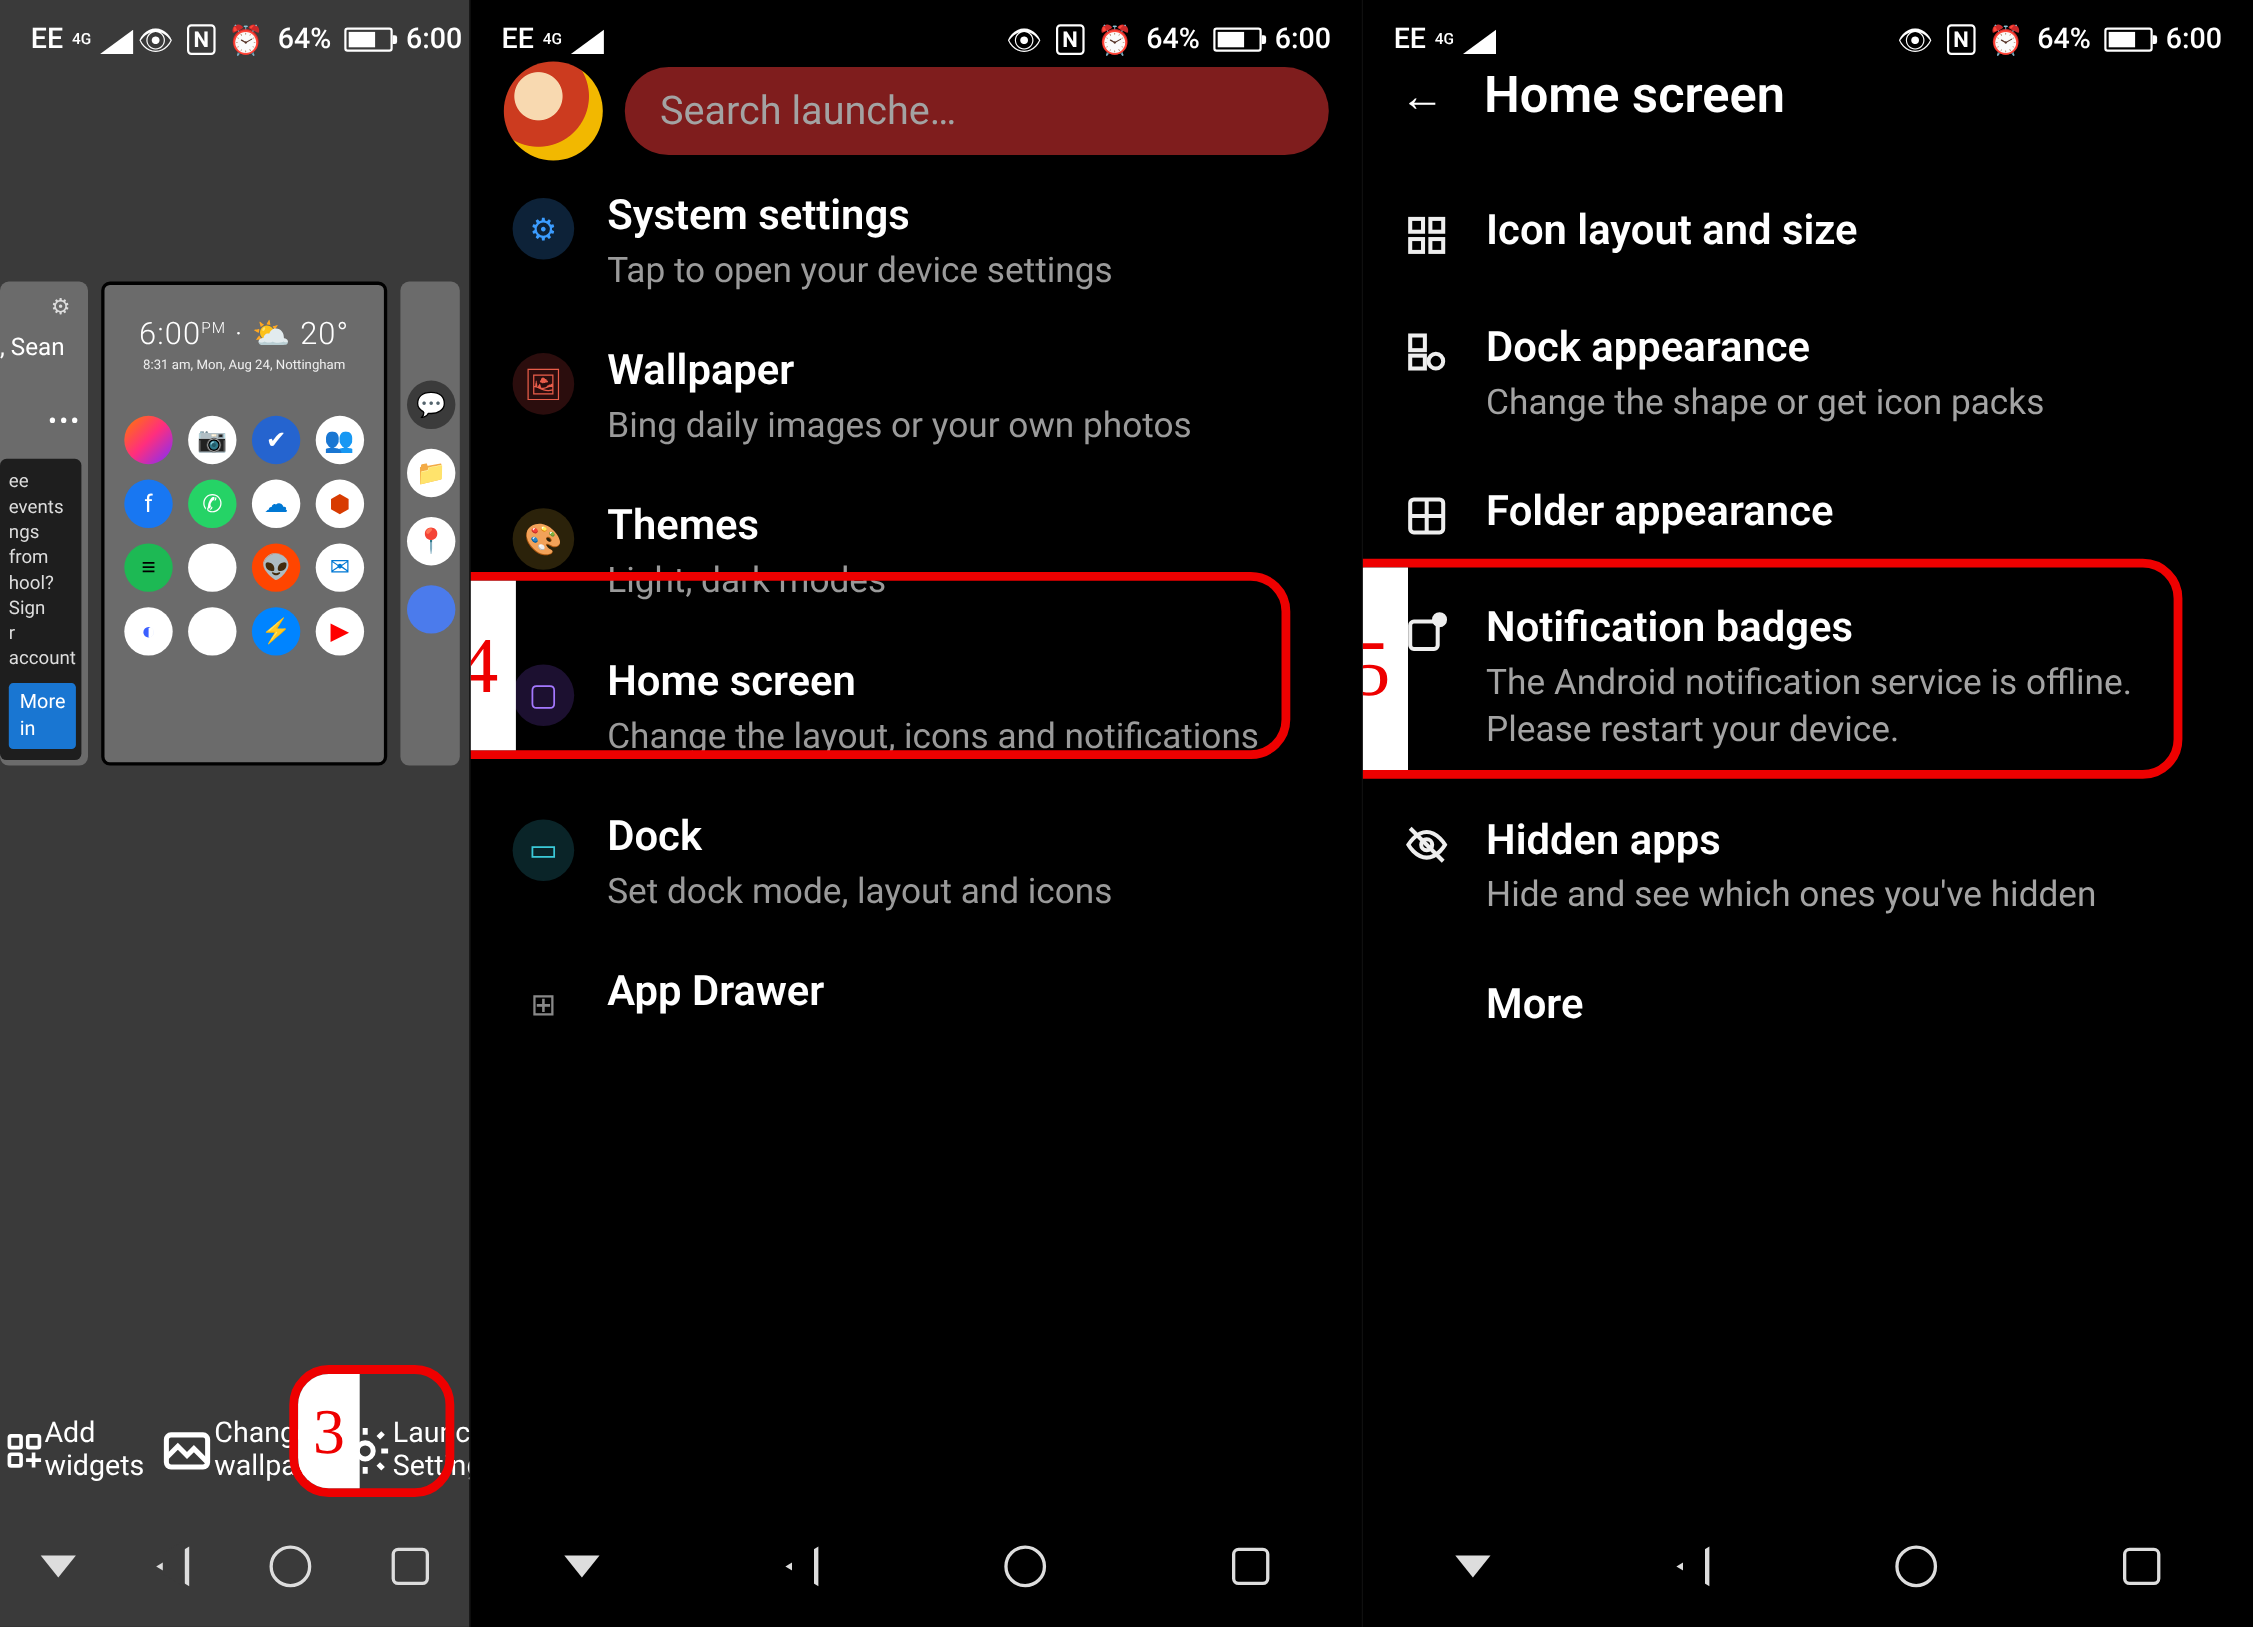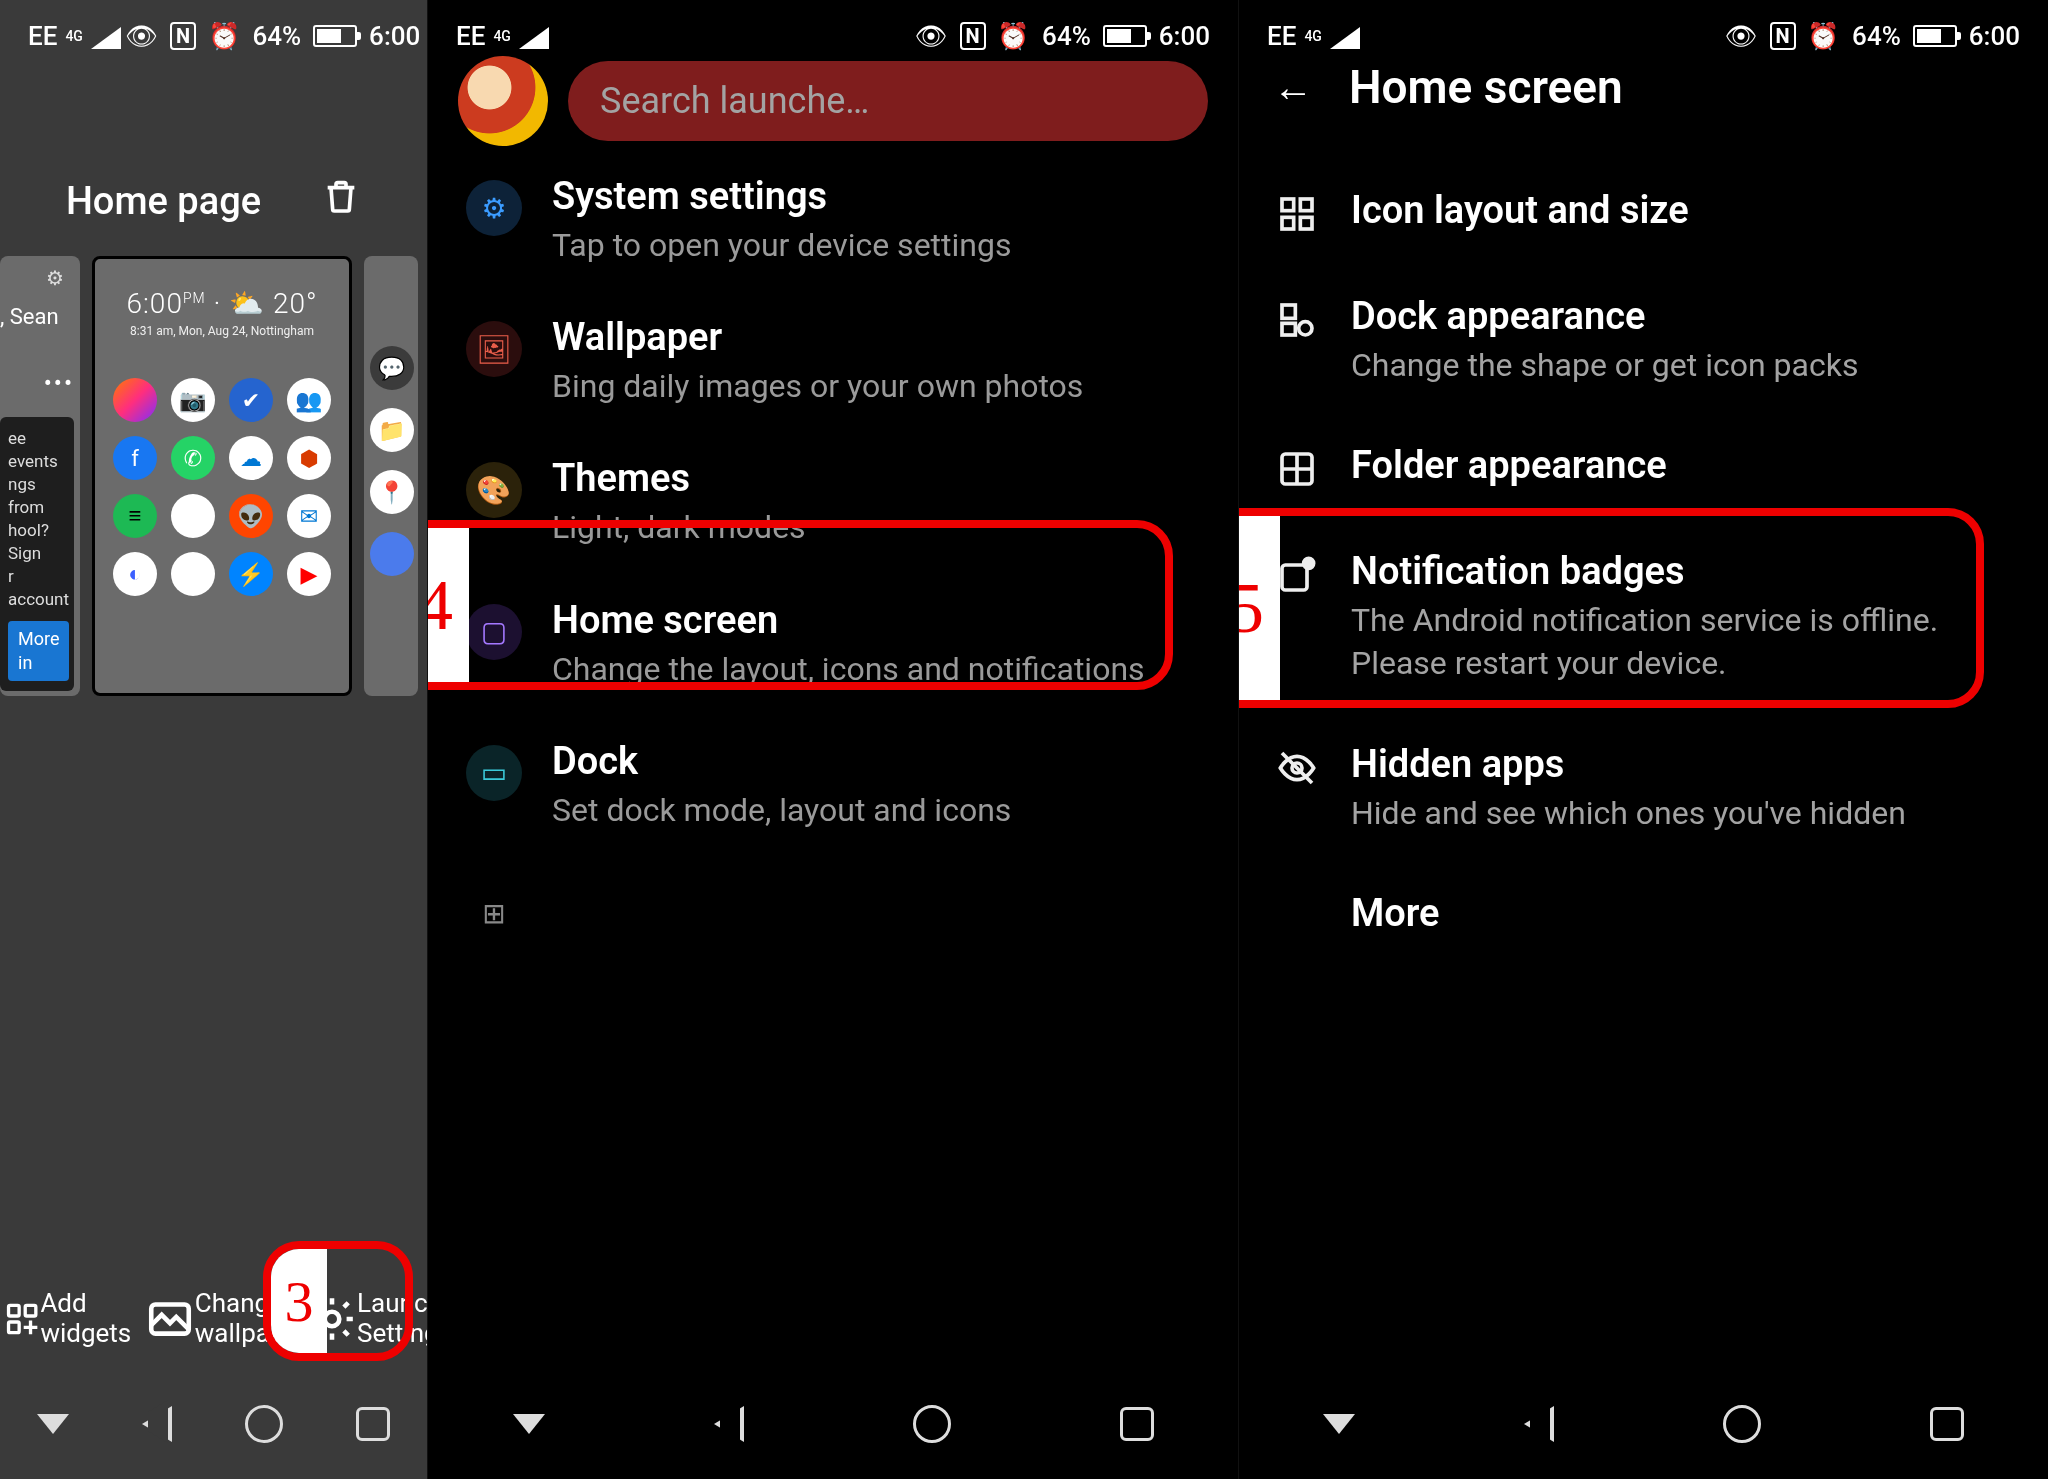--- a/index.html
+++ b/index.html
@@ -112,28 +112,20 @@
         <span style="border:2px solid #fff;border-radius:4px;padding:0 4px;font-size:20px;font-weight:700;">N</span>
         <span>⏰</span>
         <span>64%</span>
         <span class="bat-ico">
             <span class="fill"></span>
           </span>
         <span>6:00</span>
       </div>
     </div>
 
-    <div class="s1-title-row">
-      <span>Home page</span>
-      <span class="trash-ico">
-        <svg viewBox="0 0 24 24">
-            <path d="M4 7h16M9 7V5a1 1 0 011-1h4a1 1 0 011 1v2M6 7l1 13a1 1 0 001 1h8a1 1 0 001-1l1-13"></path>
-          </svg>
-      </span>
-    </div>
 
     <div class="s1-pages">
       <div class="page-card page-left">
         <span class="gear-tiny">⚙</span>
         <div class="pl-inner">
           <div class="pl-greet">, Sean</div>
           <div class="pl-dots">•••</div>
           <div class="pl-card">
             <div style="white-space:pre-line;">ee events
 ngs from
@@ -277,20 +269,23 @@
       </div>
       <div class="s-item">
         <div class="s-ico teal">▭</div>
         <div class="s-txt">
             <div class="s-title">Dock</div>
             <div class="s-sub">Set dock mode, layout and icons</div>
           </div>
       </div>
       <div class="s-item">
         <div class="s-ico plain">⊞</div>
+        <div class="s-txt">
+            <div class="s-title">App Drawer</div>
+          </div>
       </div>
     </div>
 
     <div class="marker m4">
         <div class="num">4</div>
       </div>
 
     <div class="navbar">
       <span class="nav-down"></span>
       <span class="nav-tri"><span class="nav-tri-inner"></span></span>

